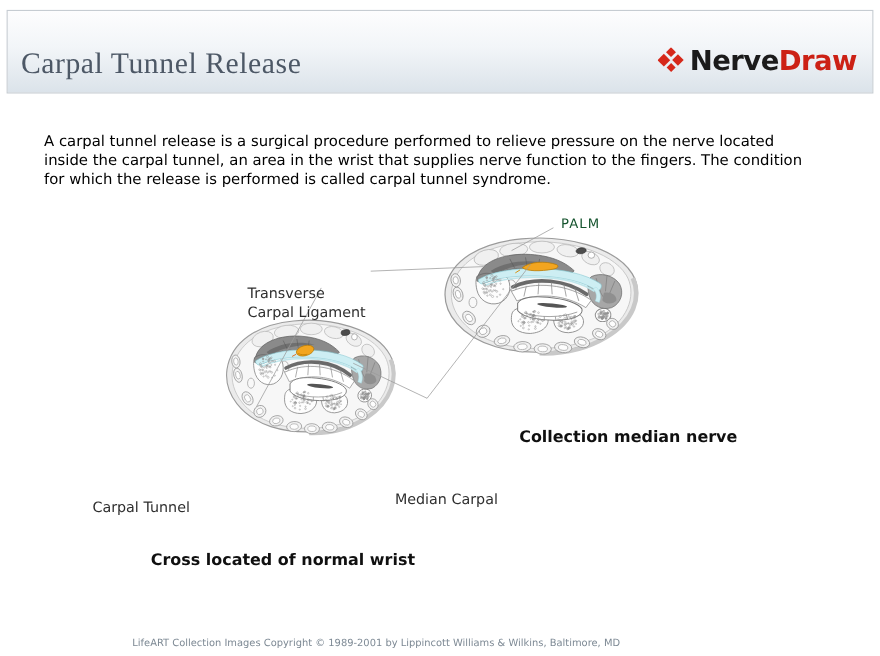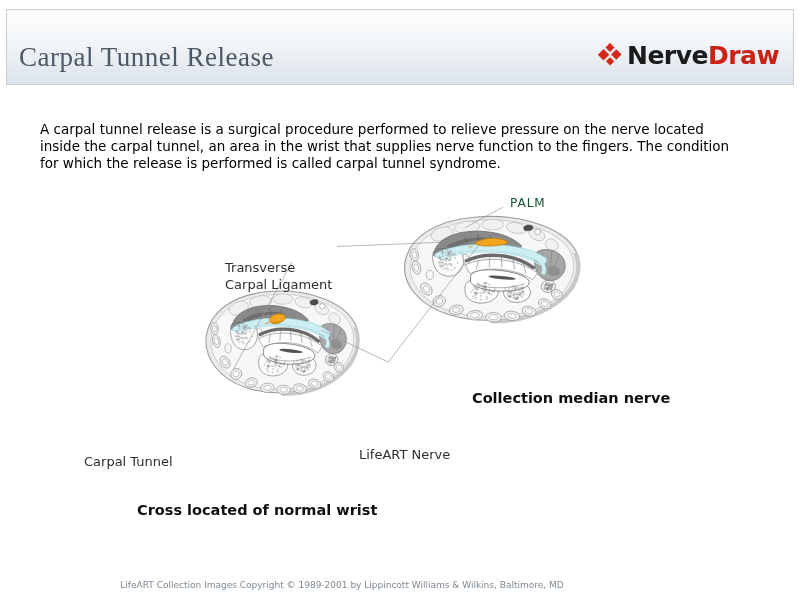--- a/index.html
+++ b/index.html
@@ -408,20 +408,20 @@
         <line x1="383" y1="444" x2="286" y2="398"></line>
         <line x1="383" y1="444" x2="519" y2="268"></line>
       </g>
     </svg>
 
     <div class="lbl lbl-palm">PALM</div>
     <div class="lbl lbl-tcl">Transverse
 Carpal Ligament</div>
     <div class="lbl lbl-bold lbl-compressed">Collection median nerve</div>
     <div class="lbl lbl-carpal">Carpal Tunnel</div>
-    <div class="lbl lbl-median">LifeART Nerve</div>
+    <div class="lbl lbl-median">Median Carpal</div>
     <div class="lbl lbl-bold lbl-caption">Cross located of normal wrist</div>
 
   </div>
 
   <div class="footer">LifeART Collection Images Copyright © 1989-2001 by Lippincott Williams &amp; Wilkins, Baltimore, MD</div>
 
 </div>
 
 </body></html>

